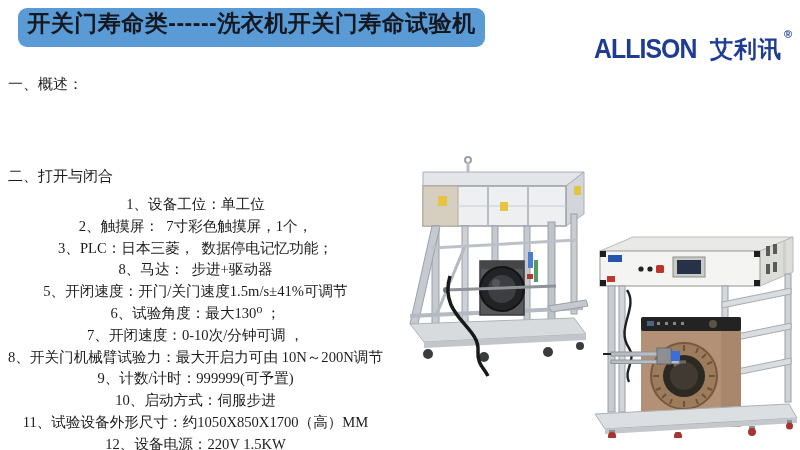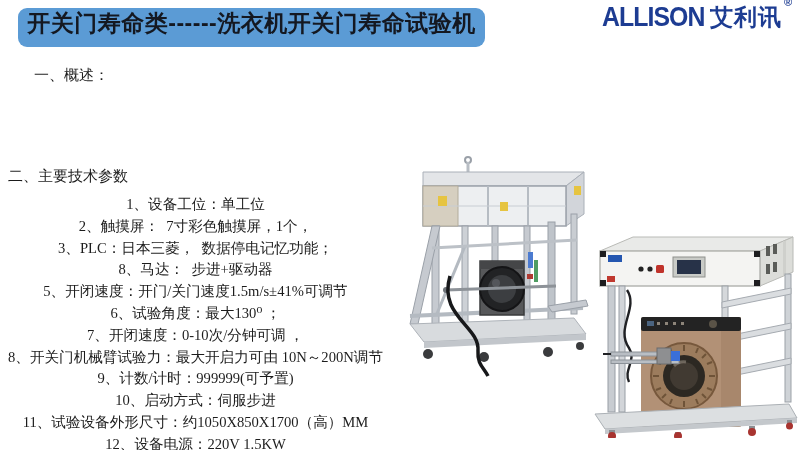--- a/index.html
+++ b/index.html
@@ -10,32 +10,32 @@
   }
   
   .title-banner{
     position:absolute;left:18px;top:8px;width:467px;height:39px;
     background:#5B9BD5;border-radius:9px;
     display:flex;align-items:flex-start;justify-content:center;
     font-family:"Liberation Sans","DejaVu Sans",sans-serif;
     font-weight:bold;font-size:23px;color:#141821;letter-spacing:.5px;
   }
   .logo{
-    position:absolute;right:8px;top:0;height:34px;
+    position:absolute;right:8px;top:32px;height:34px;
     display:flex;align-items:center;color:#1D3C92;
     font-family:"Liberation Sans","DejaVu Sans",sans-serif;font-weight:bold;
   }
   .logo .en{font-size:27px;letter-spacing:-1px;transform:scaleX(.92);transform-origin:right;}
-  .logo .cn{font-size:23px;margin-left:5px;letter-spacing:1px;}
+  .logo .cn{font-size:23px;margin-left:13px;letter-spacing:1px;}
   .logo .reg{font-size:11px;align-self:flex-start;margin:-4px 0 0 2px;}
   
   .sec-heading{
     position:absolute;left:8px;font-size:15px;line-height:22px;white-space:pre;
   }
-  .overview-heading{top:64px;margin-left:26px;}
+  .overview-heading{top:73px;}
   .overview-body{
     position:absolute;left:8px;top:79px;width:788px;
     font-size:14.6px;line-height:21.8px;text-align:justify;text-indent:1.6em;
   }
   .specs-heading{top:165px;}
   .spec-list{
     position:absolute;left:8px;top:195px;margin:0;padding:0;list-style:none;text-align:center;
   }
   .spec-list li{
     display:block;height:21.8px;font-size:14.6px;white-space:pre;
@@ -55,21 +55,21 @@
   </div>
 
   <div class="logo">
     <span class="en">ALLISON</span>
     <span class="cn">艾利讯</span>
     <span class="reg">®</span>
   </div>
 
   <div class="sec-heading overview-heading">一、概述：</div>
 
-  <div class="sec-heading specs-heading">二、主要技术参数</div>
+  <div class="sec-heading specs-heading">二、打开与闭合</div>
   <ul class="spec-list">
     <li>1、设备工位：单工位</li>
     <li>2、触摸屏：  7寸彩色触摸屏，1个，</li>
     <li>3、PLC：日本三菱，  数据停电记忆功能；</li>
     <li>8、马达：  步进+驱动器</li>
     <li>5、开闭速度：开门/关门速度1.5m/s±41%可调节</li>
     <li>6、试验角度：最大130⁰ ；</li>
     <li>7、开闭速度：0-10次/分钟可调 ，</li>
     <li>8、开关门机械臂试验力：最大开启力可由 10N～200N调节</li>
     <li>9、计数/计时：999999(可予置)</li>

